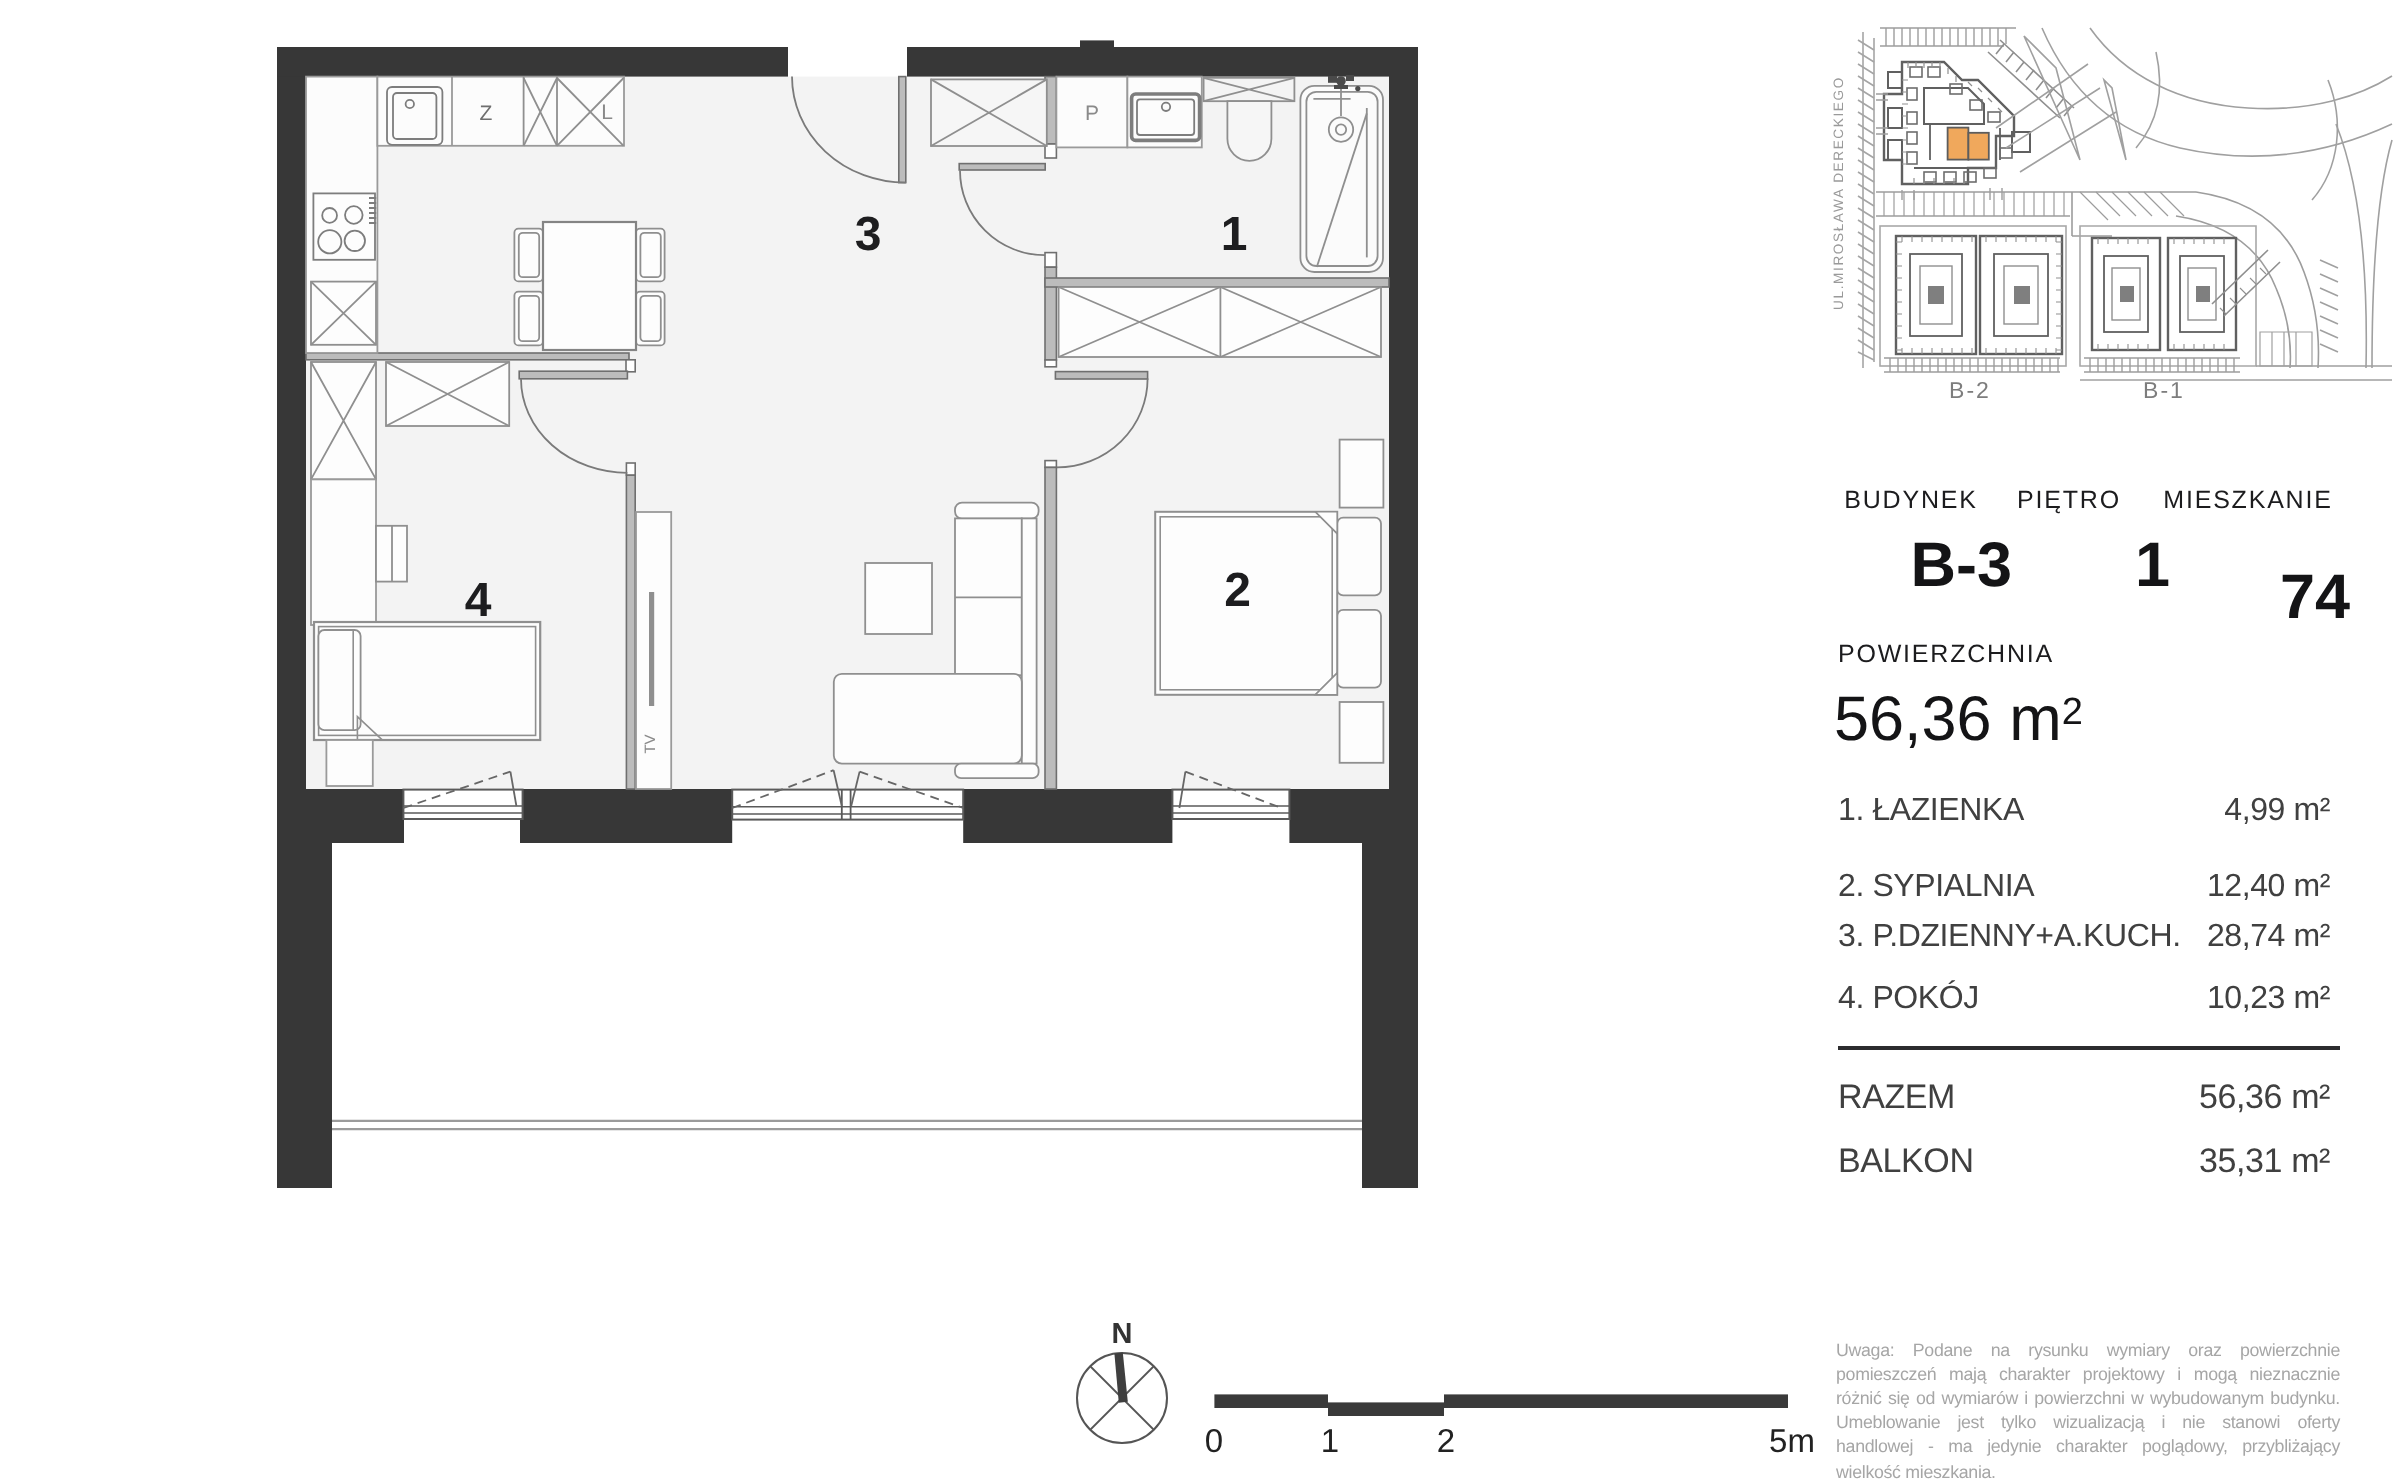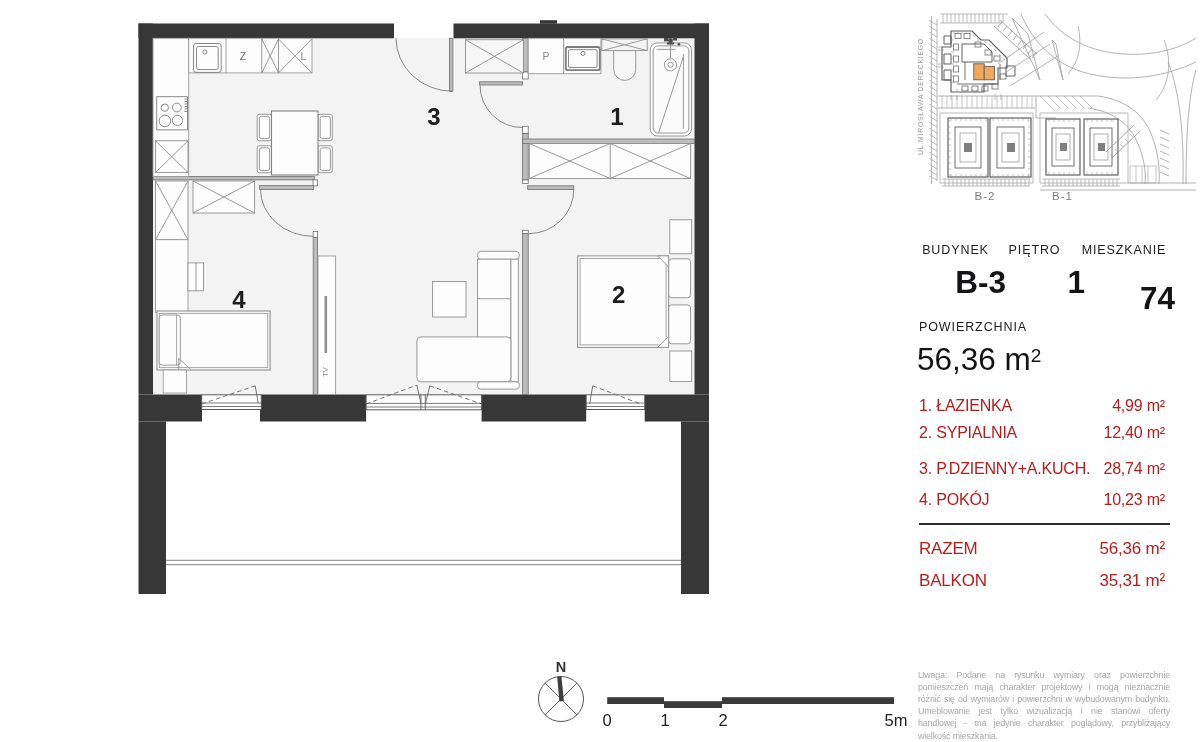--- a/index.html
+++ b/index.html
@@ -1,21 +1,21 @@
 <!DOCTYPE html>
 <html><head>
 <meta charset="utf-8">
 <style>
 *{margin:0;padding:0;box-sizing:border-box}
 html,body{background:#fff}
 .page{position:relative;width:1200px;height:742px;font-family:"Liberation Sans",sans-serif;background:#fff;overflow:hidden}
 .abs{position:absolute}
 .hdr{font-size:12.5px;font-weight:400;letter-spacing:.9px;color:#1c1c1e;text-align:center}
 .bigv{font-size:31.5px;font-weight:700;color:#141416;text-align:right}
-.row{position:absolute;left:919px;width:246px;font-size:16px;color:#b91c1c;letter-spacing:-.2px}
+.row{position:absolute;left:919px;width:246px;font-size:16px;color:#404040;letter-spacing:-.2px}
 .row .val{position:absolute;right:0;top:0}
 .disc{position:absolute;left:918px;width:252px;font-size:8.9px;line-height:12.2px;color:#a6a6a6;letter-spacing:-.15px}
 .jl{text-align:justify;text-align-last:justify}
 </style>
 </head>
 <body>
 <div class="page">
 
 <svg class="abs" style="left:0;top:0" width="1200" height="742" viewBox="0 0 1200 742">
 
@@ -450,31 +450,31 @@
 <div class="abs" style="left:1073px;top:243px;width:102px">
       <div class="hdr">MIESZKANIE</div>
       <div class="bigv" style="margin-top:23px">74</div>
     </div>
 
 <div class="abs hdr" style="left:919px;top:320.2px;text-align:center">POWIERZCHNIA</div>
 
 <div class="abs" style="left:917px;top:341px;font-size:31.5px;color:#141416">56,36 m<span style="font-size:19px;vertical-align:8px">2</span></div>
 
 <div class="row" style="top:397px"><span>1. ŁAZIENKA</span><span class="val">4,99 m²</span></div>
-<div class="row" style="top:424px"><span>2. SYPIALNIA</span><span class="val">12,40 m²</span></div>
+<div class="row" style="top:435px"><span>2. SYPIALNIA</span><span class="val">12,40 m²</span></div>
 <div class="row" style="top:459.5px"><span>3. P.DZIENNY+A.KUCH.</span><span class="val">28,74 m²</span></div>
 <div class="row" style="top:490.7px"><span>4. POKÓJ</span><span class="val">10,23 m²</span></div>
 
 <div class="abs" style="left:919px;top:522.5px;width:251px;height:2px;background:#2c2c2e"></div>
 
 <div class="row" style="top:538.8px;font-size:17px"><span>RAZEM</span><span class="val">56,36 m²</span></div>
 <div class="row" style="top:570.8px;font-size:17px"><span>BALKON</span><span class="val">35,31 m²</span></div>
 
 <div class="abs" style="left:955px;top:190px;width:60px;text-align:center;font-size:11.5px;letter-spacing:1px;color:#7d7d7d">B-2</div>
-<div class="abs" style="left:1052px;top:190px;width:60px;font-size:11.5px;letter-spacing:1px;color:#7d7d7d">B-1</div>
+<div class="abs" style="left:1052px;top:190px;width:60px;text-align:center;font-size:11.5px;letter-spacing:1px;color:#7d7d7d">B-1</div>
 
 <div class="abs" style="left:920px;top:99px;width:0;height:0">
       <div style="position:absolute;width:180px;left:-90px;top:-6px;transform:rotate(-90deg);font-size:6.8px;letter-spacing:.8px;color:#9a9a9a;text-align:center">UL.MIROSŁAWA DERECKIEGO</div>
     </div>
 
 <div class="disc" style="top:668.5px">
 <div class="jl">Uwaga: Podane na rysunku wymiary oraz powierzchnie</div>
 <div class="jl">pomieszczeń mają charakter projektowy i mogą nieznacznie</div>
 <div class="jl">różnić się od wymiarów i powierzchni w wybudowanym budynku.</div>
 <div class="jl">Umeblowanie jest tylko wizualizacją i nie stanowi oferty</div>

